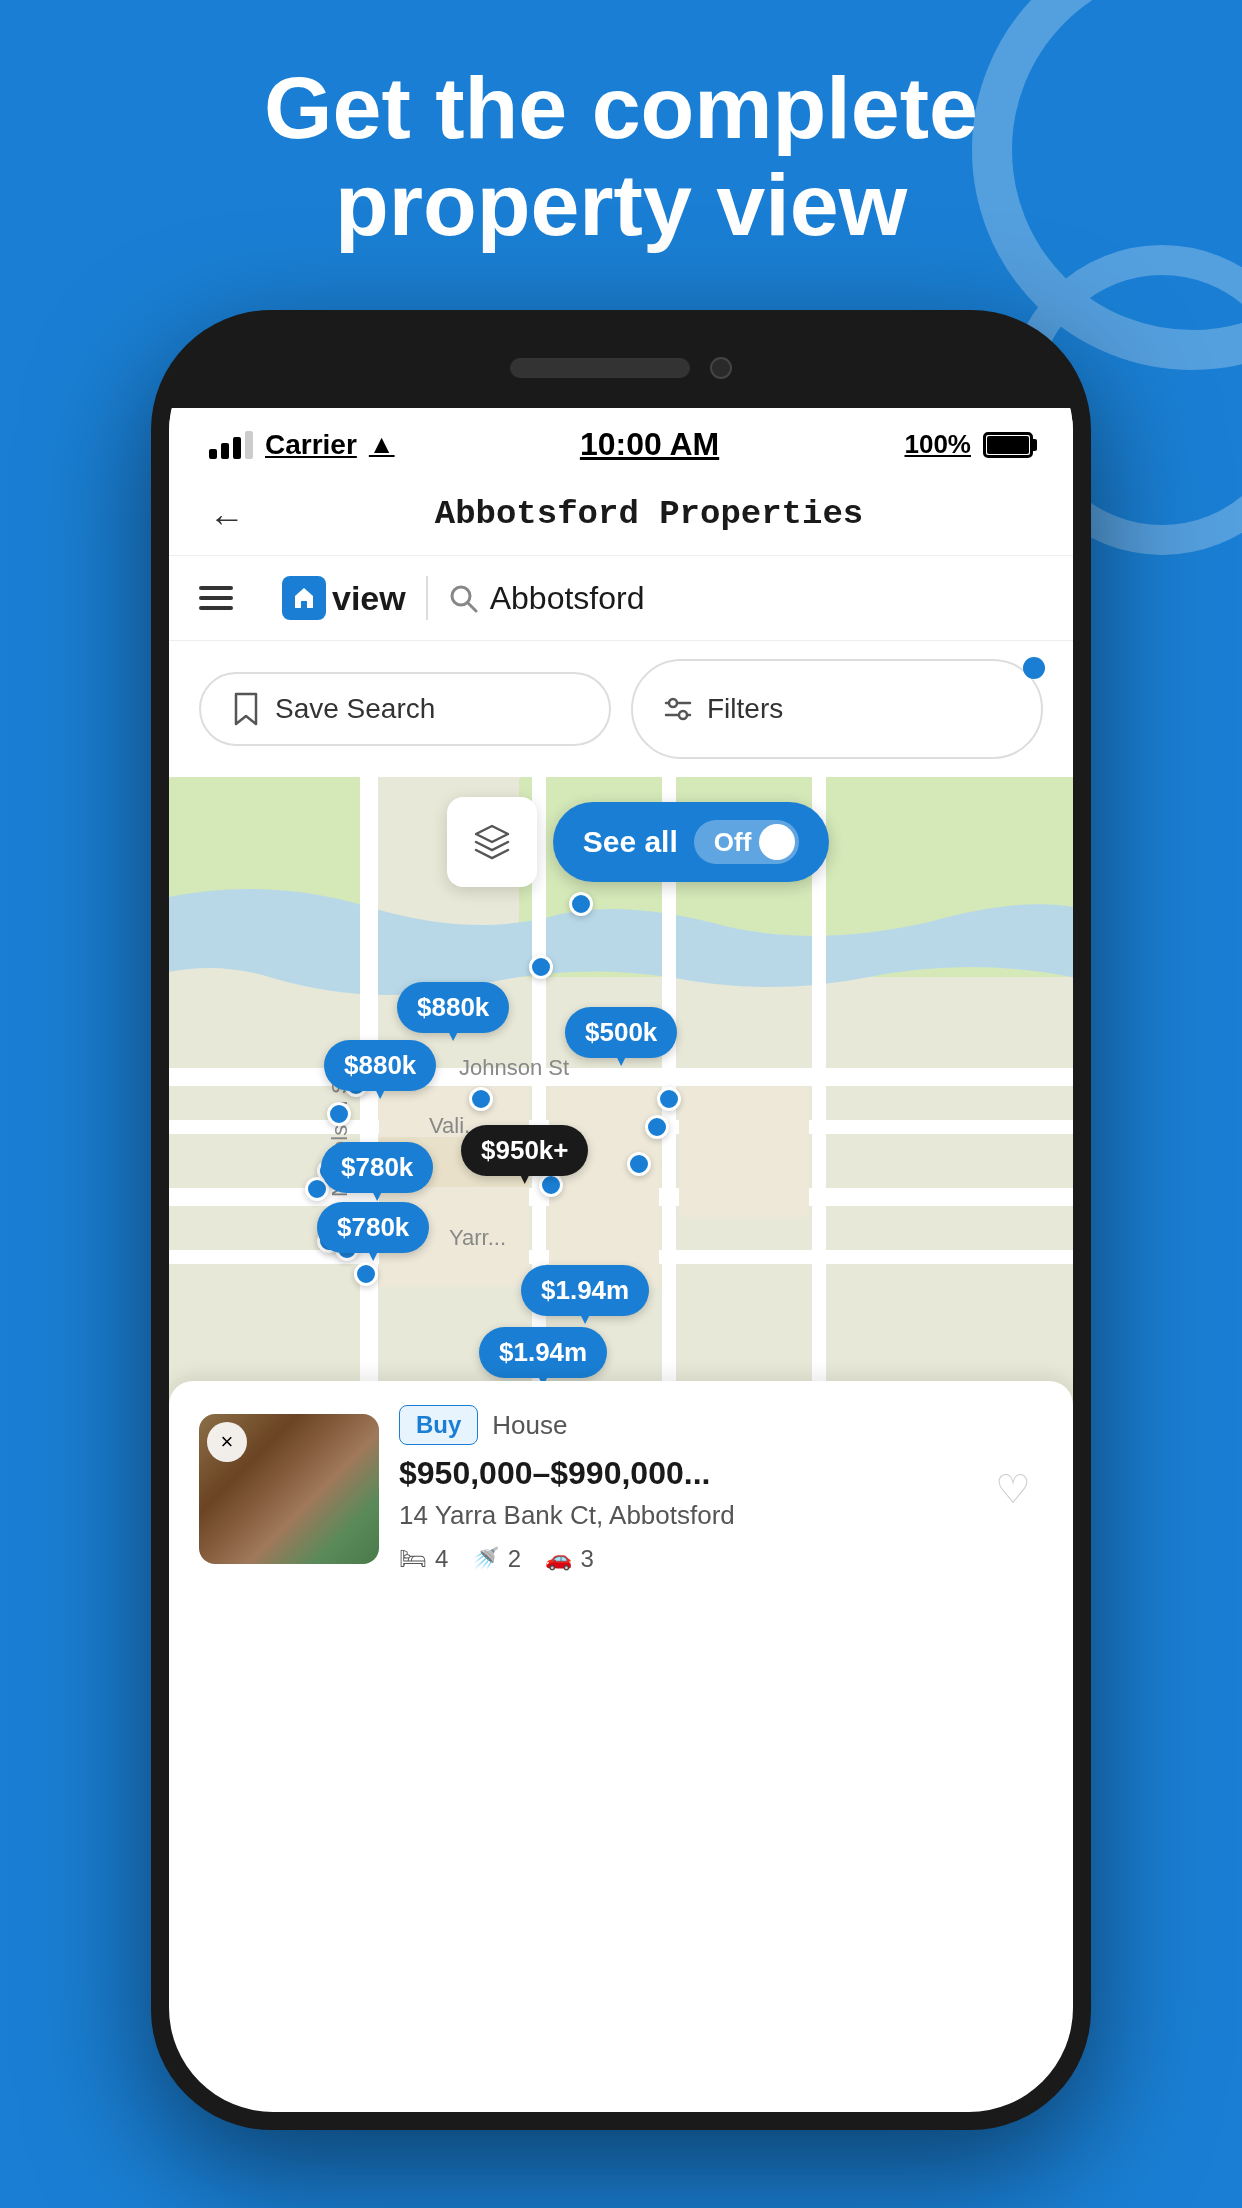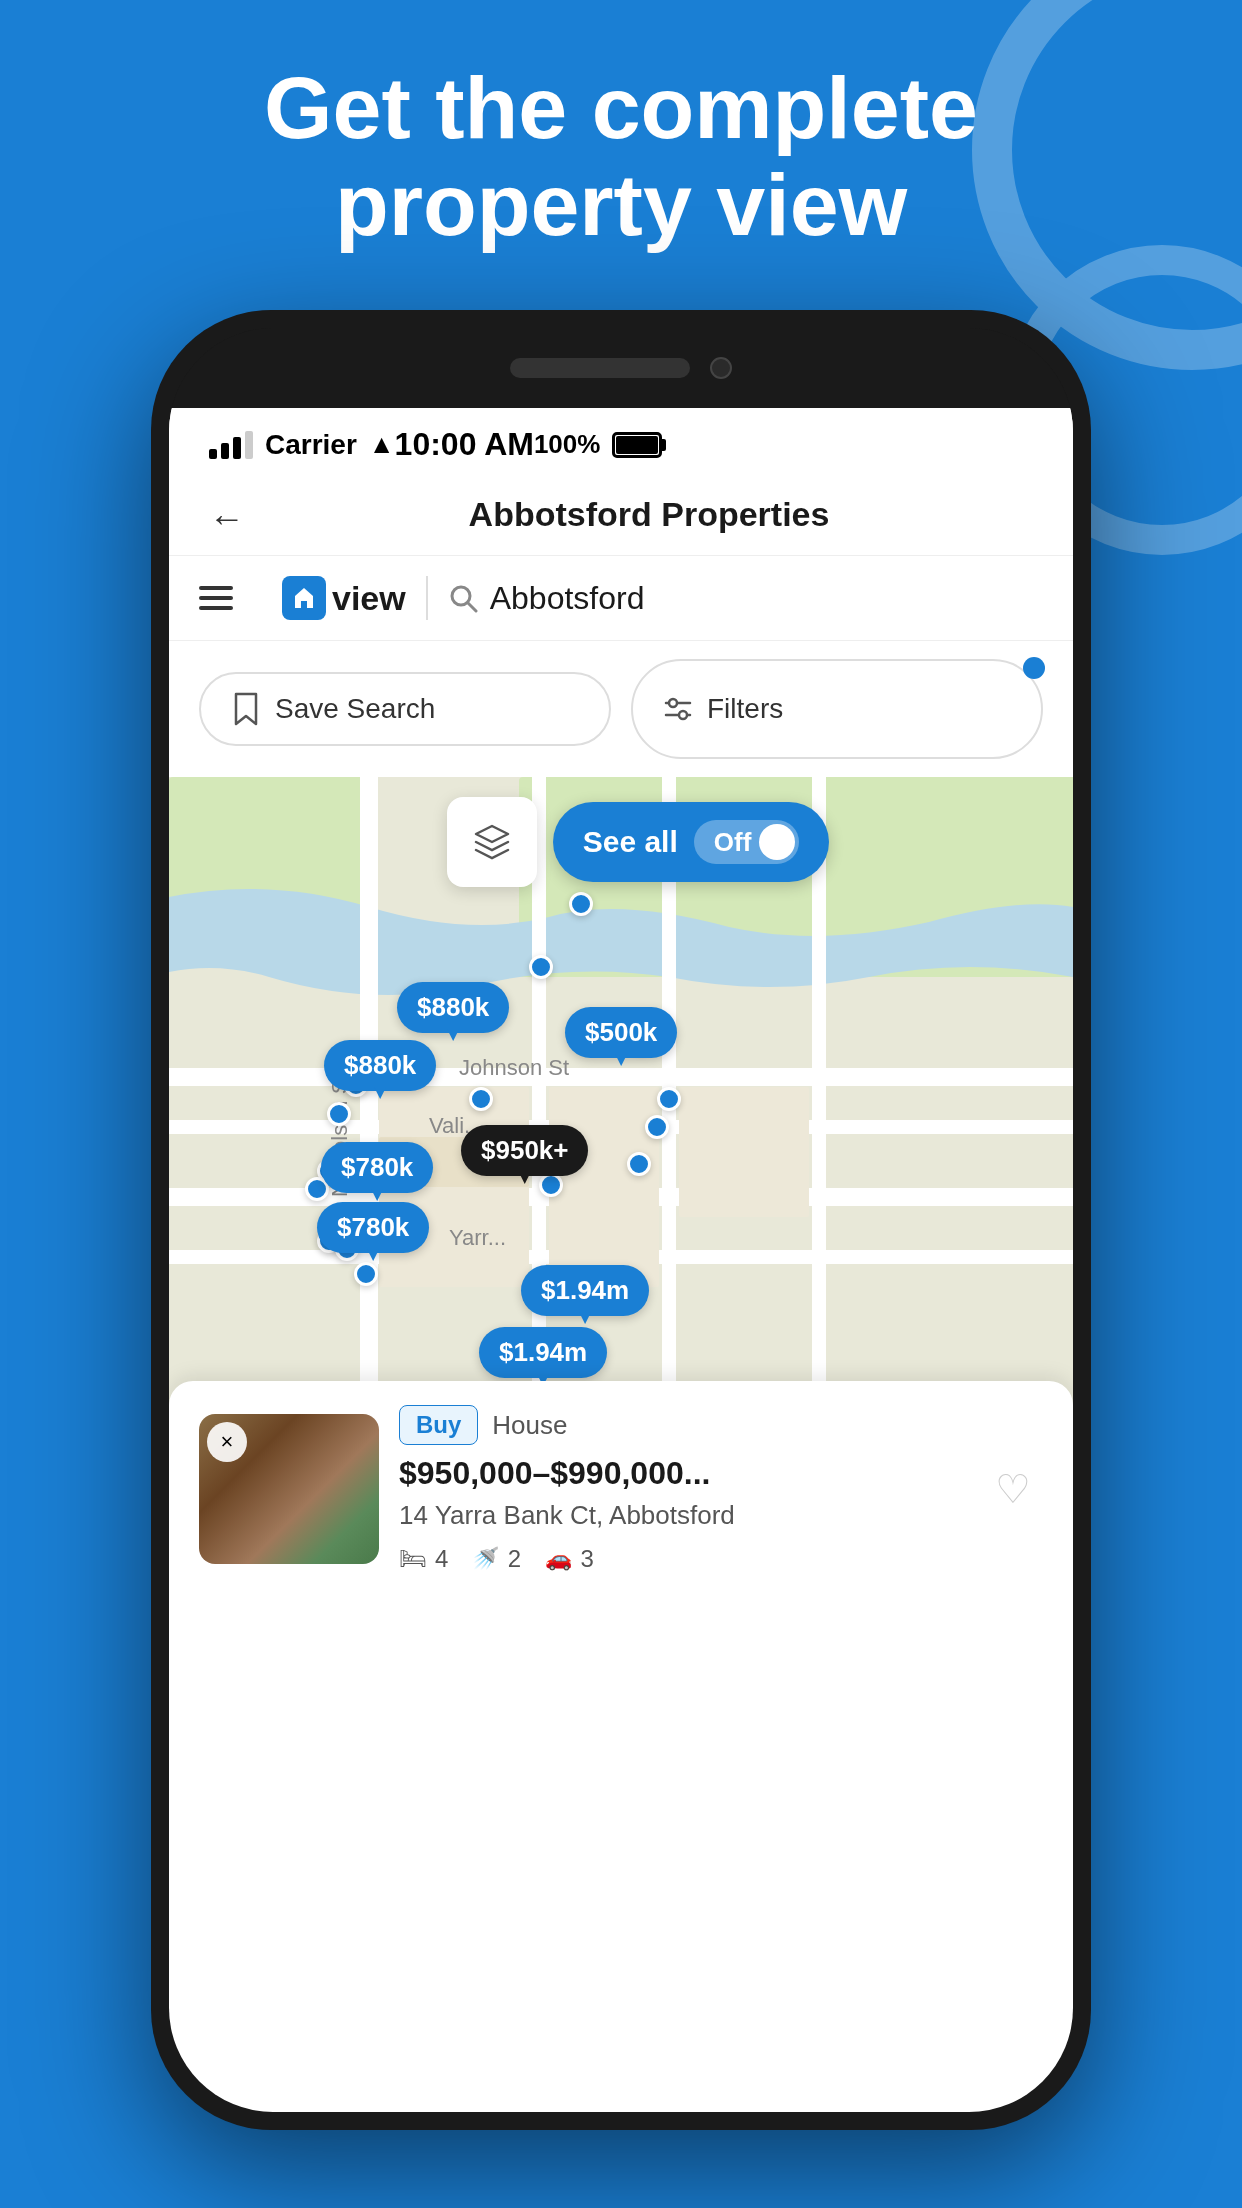--- a/index.html
+++ b/index.html
@@ -98,24 +98,26 @@
       left: 0; right: 0; bottom: 0;
       background: white;
       overflow: hidden;
       border-radius: 0 0 86px 86px;
     }
 
     
     .status-bar {
       display: flex;
       align-items: center;
+      justify-content: space-between;
       padding: 18px 40px 10px;
       background: white;
       font-size: 28px;
       font-weight: 600;
+      text-decoration: underline;
     }
 
     .status-left {
       display: flex;
       align-items: center;
       gap: 12px;
     }
 
     .signal-bars {
       display: flex;
@@ -189,20 +191,21 @@
       color: #333;
       margin-right: 20px;
     }
 
     .nav-title {
       flex: 1;
       text-align: center;
       font-size: 34px;
       font-weight: 700;
       color: #1a1a1a;
+      font-family: Liberation Mono, monospace;
     }
 
     
     .search-bar {
       display: flex;
       align-items: center;
       padding: 20px 30px;
       gap: 20px;
       border-bottom: 1px solid #eee;
       background: white;

